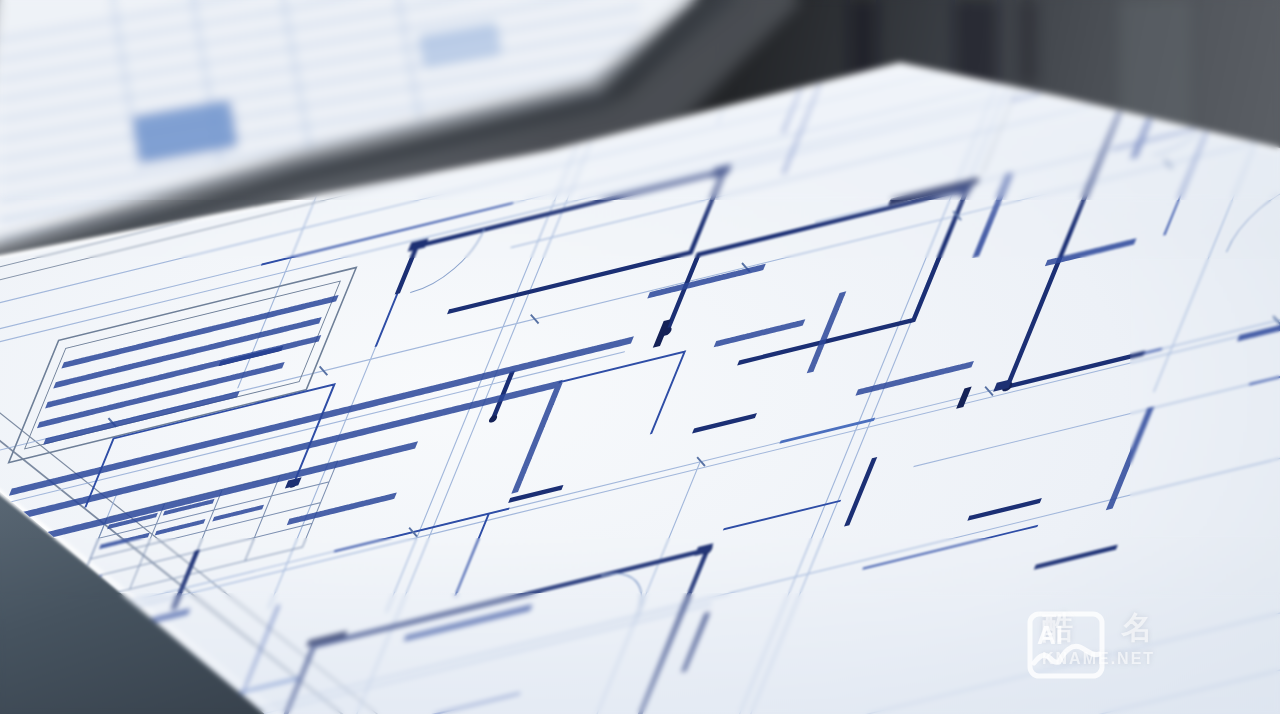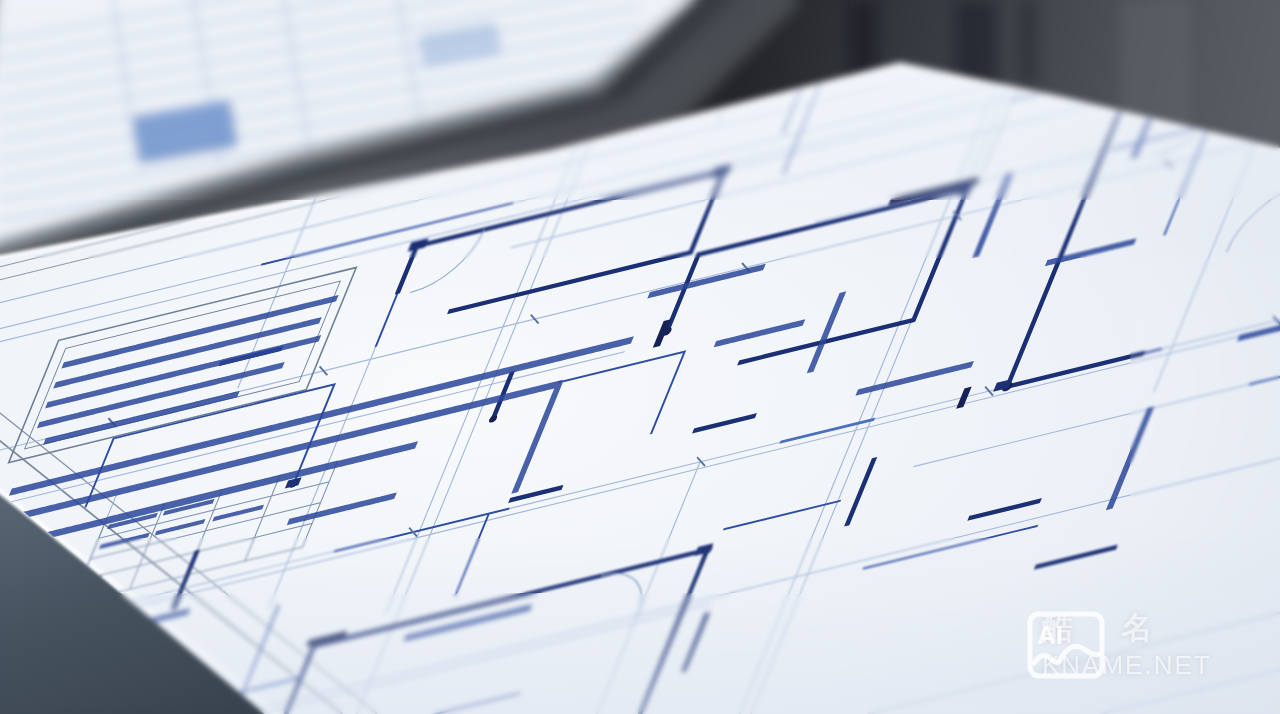--- a/index.html
+++ b/index.html
@@ -21,21 +21,21 @@
     color:rgba(255,255,255,0.62);pointer-events:none;
   }
   .wm-icon{width:80px;height:76px;flex:0 0 auto;opacity:.95;}
   .wm-col{margin-left:16px;padding-top:4px;}
   .wm-cn{
     font-size:31px;font-weight:bold;letter-spacing:12px;word-spacing:16px;
     line-height:1.1;white-space:nowrap;
     text-shadow:0 0 5px rgba(130,140,160,0.25);
   }
   .wm-site{
-    font-size:26px;font-weight:normal;letter-spacing:2px;margin-top:5px;
+    font-size:16px;font-weight:bold;letter-spacing:2px;margin-top:5px;
     white-space:nowrap;text-shadow:0 0 5px rgba(130,140,160,0.25);
   }
   .plan path,.plan line{fill:none;stroke-linecap:square;}
 </style>
 </head>
 <body>
 
 <div class="stage">
 <svg width="1280" height="714" viewBox="0 0 1280 714">
   <defs>

